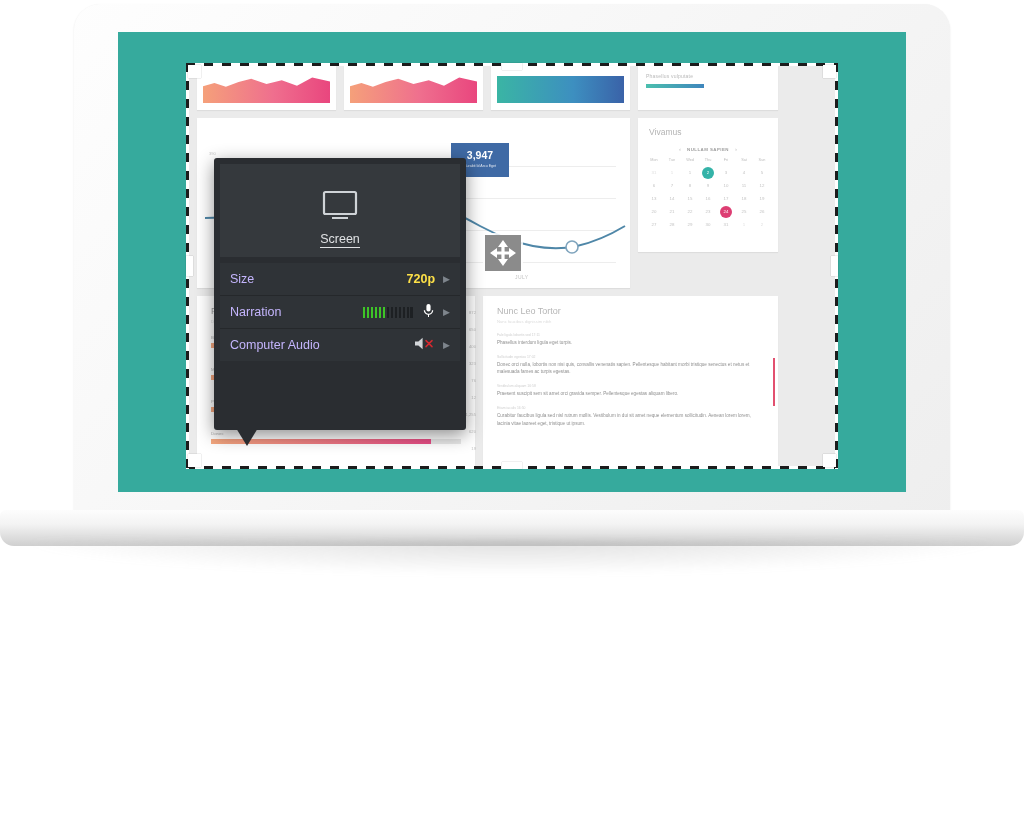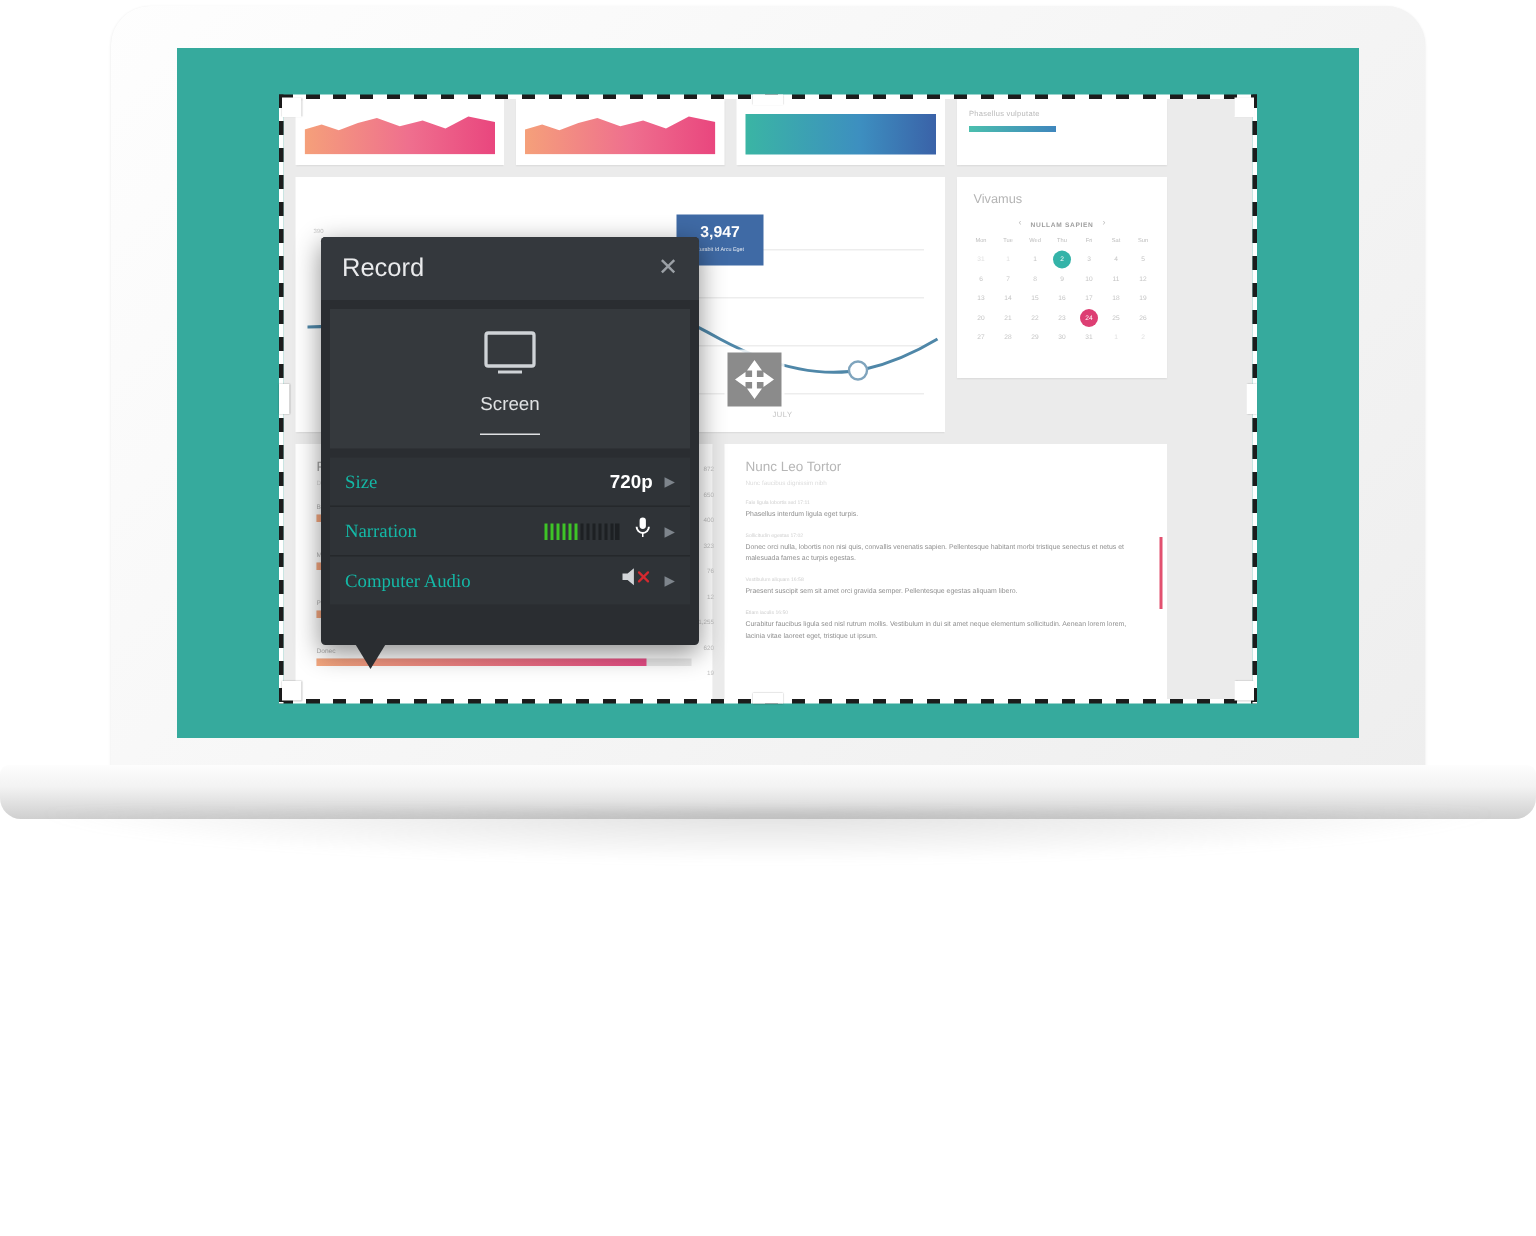--- a/index.html
+++ b/index.html
@@ -144,28 +144,28 @@
               display:flex;align-items:center;justify-content:space-between;padding:0 14px;}
   #dlg-title{color:#e9eaec;font-size:17px;}
   #dlg-close{color:#9ba0a6;font-size:16px;line-height:1;cursor:pointer;}
 
   #mode-row{display:flex;gap:2px;padding:6px 6px 0 6px;}
   .mode-btn{flex:1;height:84px;background:#333639;display:flex;flex-direction:column;
             align-items:center;justify-content:flex-end;padding-bottom:9px;cursor:pointer;}
   .mode-btn.selected{background:#35393d;}
   .mode-icon{height:42px;display:flex;align-items:center;justify-content:center;}
   .mode-label{color:#dfe1e3;font-size:12.5px;margin-top:6px;}
-  .mode-btn.selected .mode-label{border-bottom:1.5px solid #dfe1e3;padding-bottom:13px;}
+  .mode-btn.selected .mode-label{border-bottom:1.5px solid #dfe1e3;padding-bottom:1px;}
 
   #opt-list{margin:6px 6px 0 6px;background:#2f3337;}
   .opt-row{height:32px;display:flex;align-items:center;padding:0 10px;
            border-bottom:1px solid #25282b;cursor:pointer;}
   .opt-row:last-child{border-bottom:none;}
-  .opt-label{color:#14b8a6;font-size:12.5px;flex:1;font-family:Liberation Serif, serif;}
-  .opt-value{color:#ffffff;font-size:12.5px;font-weight:bold;margin-right:8px;}
+  .opt-label{color:#c4b5fd;font-size:12.5px;flex:1;}
+  .opt-value{color:#fde047;font-size:12.5px;font-weight:bold;margin-right:8px;}
   .opt-arrow{color:#7e858c;font-size:9px;}
 
   #meter{display:flex;gap:1.4px;margin-right:9px;}
   .meter-seg{width:2.6px;height:11px;}
   .meter-on{background:#3ec427;}
   .meter-off{background:#1d2023;}
 
   #prefs-row{margin:7px 6px 0 6px;height:34px;background:#2f3337;
              display:flex;align-items:center;justify-content:center;cursor:pointer;}
   #prefs-label{color:#d4d7da;font-size:12.5px;}
@@ -384,24 +384,20 @@
 
     <div id="move-handle">
       <svg viewBox="0 0 36 36" width="36" height="36" aria-hidden="true">
         <g fill="#ffffff">
           <path d="M18 5 L23 12 L19.6 12 L19.6 16.4 L24 16.4 L24 13 L31 18 L24 23 L24 19.6 L19.6 19.6 L19.6 24 L23 24 L18 31 L13 24 L16.4 24 L16.4 19.6 L12 19.6 L12 23 L5 18 L12 13 L12 16.4 L16.4 16.4 L16.4 12 L13 12 Z"></path>
         </g>
       </svg>
     </div>
 
     <div id="record-dialog">
-      <div id="dlg-header">
-        <span id="dlg-title">Record</span>
-        <span id="dlg-close">✕</span>
-      </div>
 
       <div id="mode-row">
         <div class="mode-btn selected">
           <span class="mode-icon">
             <svg width="40" height="32" viewBox="0 0 40 32">
               <rect x="4" y="3" width="32" height="22" rx="1.5" fill="none" stroke="#cfd3d7" stroke-width="2.2"></rect>
               <rect x="12" y="28" width="16" height="2" fill="#cfd3d7"></rect>
             </svg>
           </span>
           <span class="mode-label">Screen</span>

